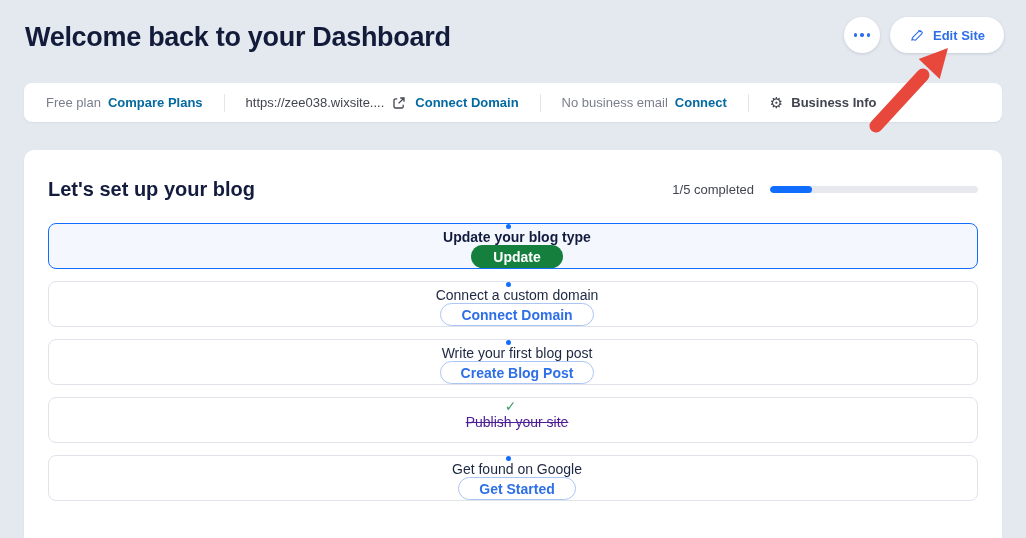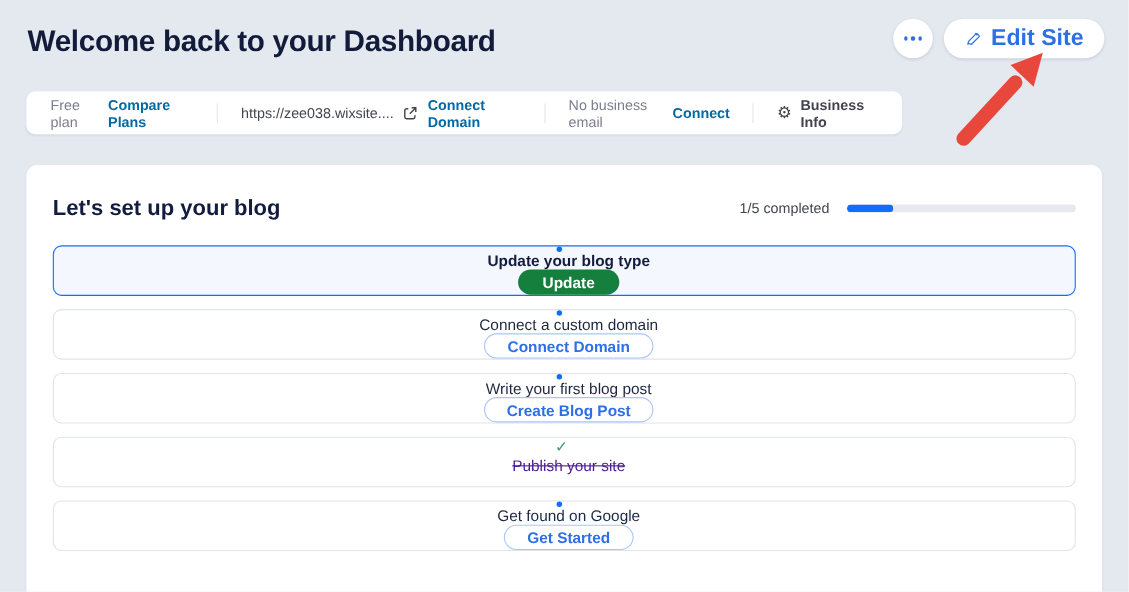--- a/index.html
+++ b/index.html
@@ -19,29 +19,29 @@
   .header-actions { position:absolute; top:17px; right:22px; display:flex; gap:10px; align-items:center; z-index:3; }
   .more-btn {
     width:36px; height:36px; border-radius:50%; background:#fff; border:none; cursor:pointer;
     display:flex; align-items:center; justify-content:center; gap:3px;
     box-shadow:0 1px 3px rgba(23,43,77,.14);
   }
   .more-btn i { width:3.5px; height:3.5px; border-radius:50%; background:#2e6fe8; display:block; }
   .edit-btn {
     height:36px; padding:0 19px; border-radius:18px; background:#fff; border:none; cursor:pointer;
     display:flex; align-items:center; gap:8px;
-    color:#2e6fe8; font-size:21px; font-weight:600;
+    color:#2e6fe8; font-size:13px; font-weight:600;
     font-family:inherit;
     box-shadow:0 1px 3px rgba(23,43,77,.14);
   }
   
   .arrow-overlay { position:absolute; left:853px; top:36px; width:124px; height:100px; z-index:6; pointer-events:none; }
   
   .site-bar {
-    position:absolute; top:83px; left:24px; width:796px; height:39px;
+    position:absolute; top:83px; left:24px; width:978px; height:39px;
     background:#fff; border-radius:8px; box-shadow:0 1px 2px rgba(23,43,77,.06);
     display:flex; align-items:center; padding:0 22px; font-size:13px; z-index:2;
   }
   .site-bar .divider { width:1px; height:18px; background:#e4e6eb; margin:0 21px; }
   .muted { color:#7a7e8c; }
   .dark  { color:#42454f; }
   .purple-link { color:#0369a1; font-weight:600; cursor:pointer; text-decoration:none; margin-left:7px; }
   .purple-link.nolead { margin-left:9px; }
   .ext-icon { margin-left:8px; display:inline-flex; cursor:pointer; }
   .gear { margin-right:8px; font-size:15px; color:#42454f; line-height:1; }

